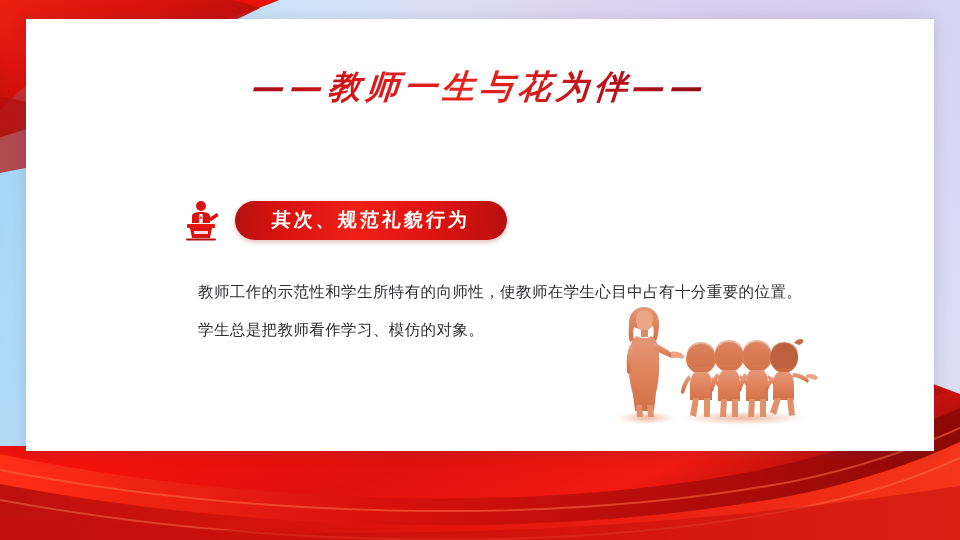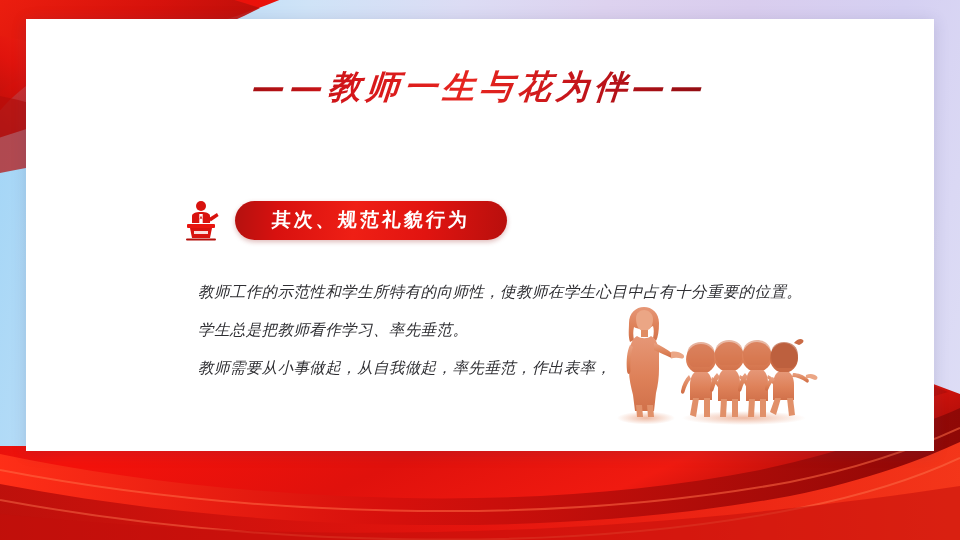--- a/index.html
+++ b/index.html
@@ -142,21 +142,20 @@
     top: 254px;
     width: 680px;
   }
   .body-line {
     font-family: "DejaVu Serif", "Liberation Serif", serif;
     font-size: 15.5px;
     line-height: 38px;
     color: #2f2f33;
     white-space: nowrap;
     letter-spacing: 0.4px;
-    font-style: italic;
   }
 
   
   .illustration {
     position: absolute;
     left: 583px;
     top: 286px;
     width: 210px;
     height: 122px;
   }
@@ -253,22 +252,21 @@
         </svg>
       </span>
 
       <div class="badge">
         <span class="badge-text">其次、规范礼貌行为</span>
       </div>
     </div>
 
     <div class="body-text">
       <div class="body-line">教师工作的示范性和学生所特有的向师性，使教师在学生心目中占有十分重要的位置。</div>
-      <div class="body-line">学生总是把教师看作学习、率先垂范。</div>
-      <div class="body-line">教师需要从小事做起，从自我做起，率先垂范，作出表率，</div>
+      <div class="body-line">学生总是把教师看作学习、模仿的对象。</div>
     </div>
 
     <div class="illustration">
       <svg viewBox="0 0 210 122">
         <defs>
           <linearGradient id="figGrad" x1="0" y1="0" x2="0" y2="1">
             <stop offset="0%" stop-color="#e69777"></stop>
             <stop offset="55%" stop-color="#de8159"></stop>
             <stop offset="100%" stop-color="#d1714a"></stop>
           </linearGradient>

